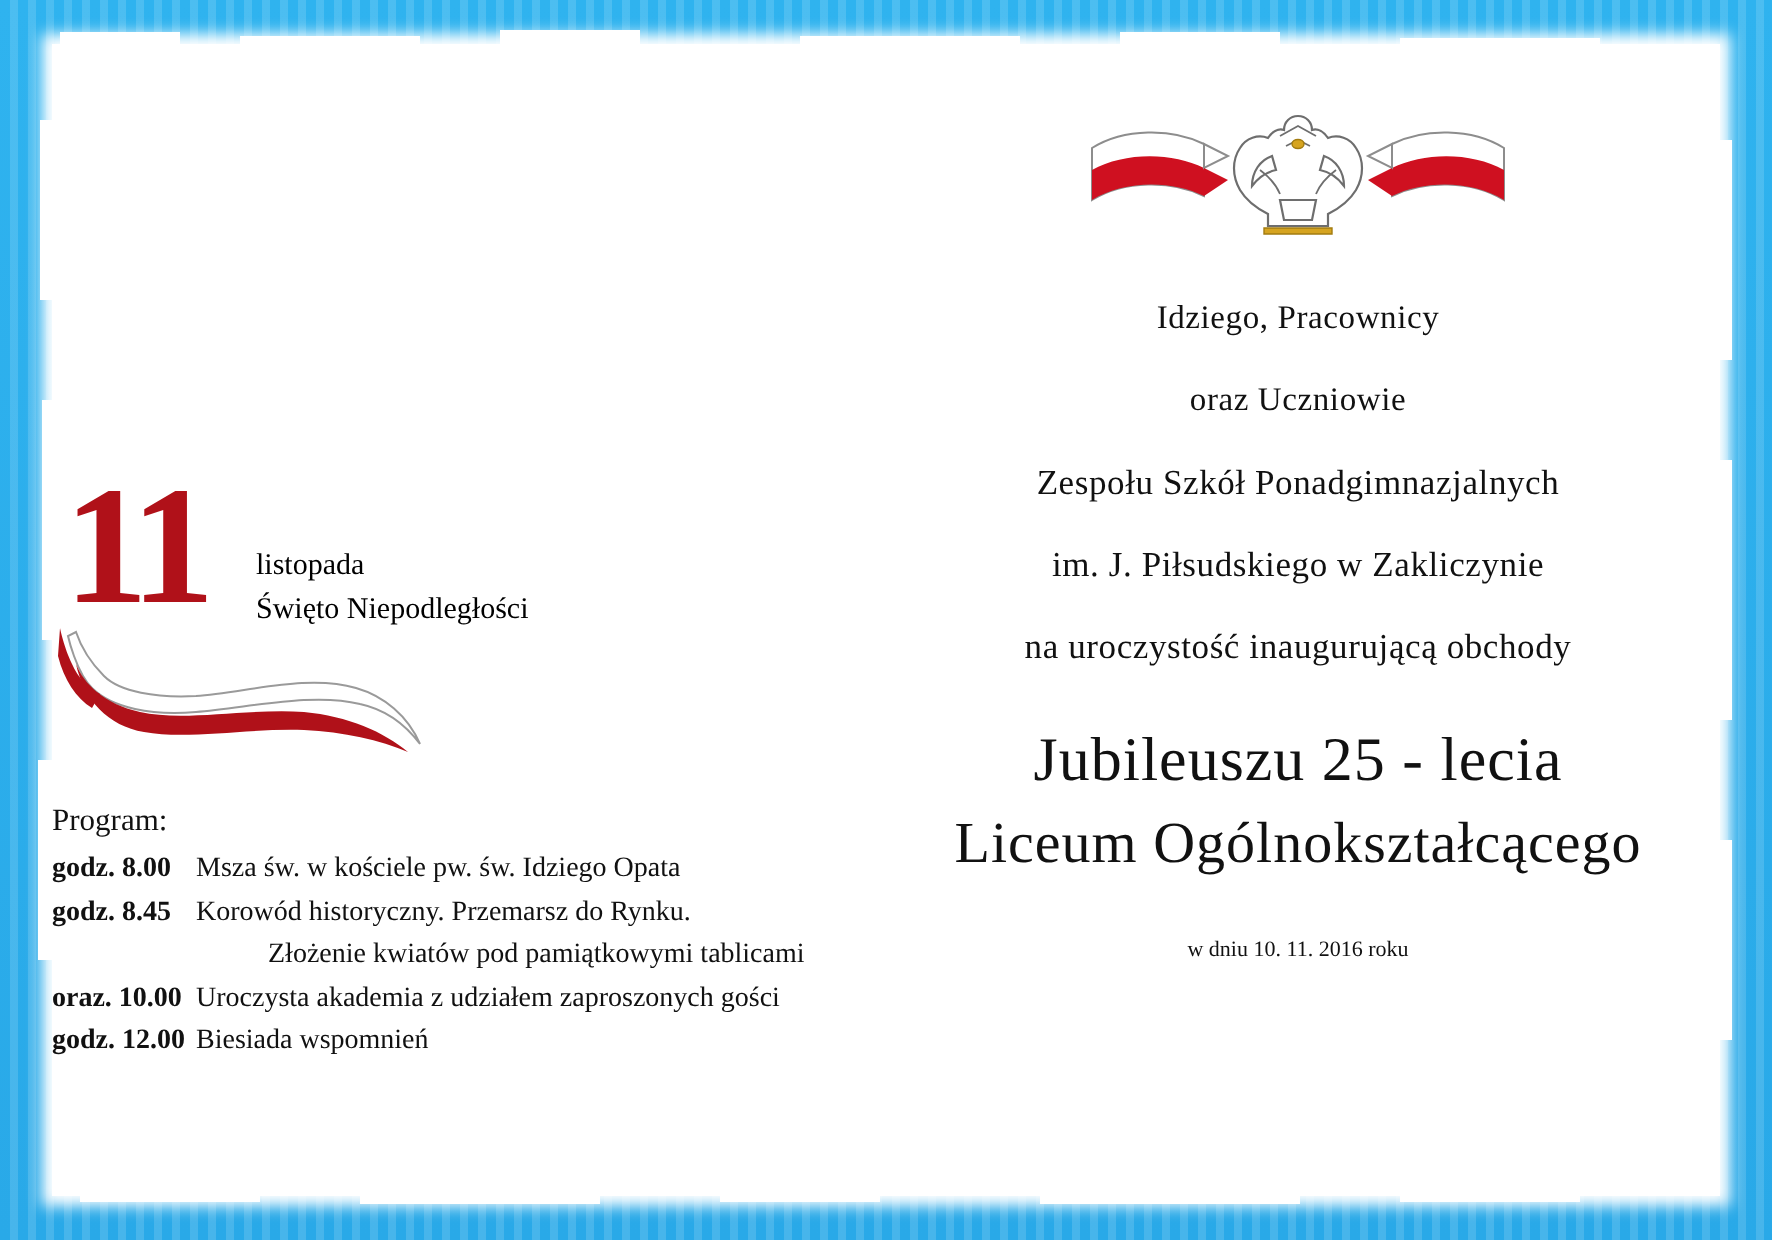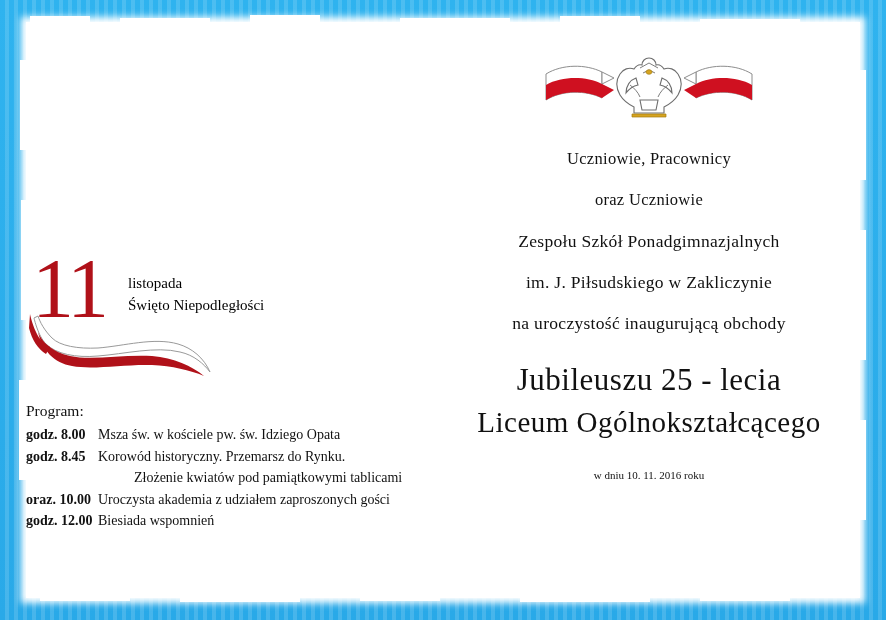--- a/index.html
+++ b/index.html
@@ -60,25 +60,25 @@
     width: 400px;
   }
 
   #eleven-block {
     position: relative;
     height: 150px;
     margin-left: 6px;
   }
   #eleven-number {
     position: absolute;
-    left: 0px; top: 15px;
+    left: 0px; top: 0px;
     font-family: "Liberation Serif", serif;
     font-size: 84px;
     line-height: 84px;
-    font-weight: 400;
+    font-weight: 700;
     color: #b01119;
     letter-spacing: -4px;
   }
   #eleven-label {
     position: absolute;
     left: 96px; top: 40px;
     font-family: "Liberation Serif", serif;
     font-size: 15px;
     line-height: 22px;
     color: #000000;
@@ -263,21 +263,21 @@
             <path d="M124 33 C120 36 116 40 114 45"></path>
             <path d="M96 16 L105 11 L114 16"></path>
             <path d="M99 21 L105 18 L111 21"></path>
           </g>
           <path d="M102 20 C102 17 108 17 108 20 C108 23 102 23 102 20 Z" fill="#d6a420" stroke="#a37c10" stroke-width="0.7"></path>
           <path d="M88 62 L122 62 L122 65 L88 65 Z" fill="#d6a420" stroke="#a37c10" stroke-width="0.7"></path>
         </svg>
       </div>
 
       <div id="invite-lines">
-          <div class="inv-line">Uczniowie, Pracownicy</div>
+          <div class="inv-line">Idziego, Pracownicy</div>
           <div class="inv-line">oraz Uczniowie</div>
           <div class="inv-line big">Zespołu Szkół Ponadgimnazjalnych</div>
           <div class="inv-line big">im. J. Piłsudskiego w Zakliczynie</div>
           <div class="inv-line big">na uroczystość inaugurującą obchody</div>
         </div>
 
       <div id="title-main">Jubileuszu 25 - lecia</div>
       <div id="title-sub">Liceum Ogólnokształcącego</div>
       <div id="date-line">w dniu 10. 11. 2016 roku</div>
     </div>

